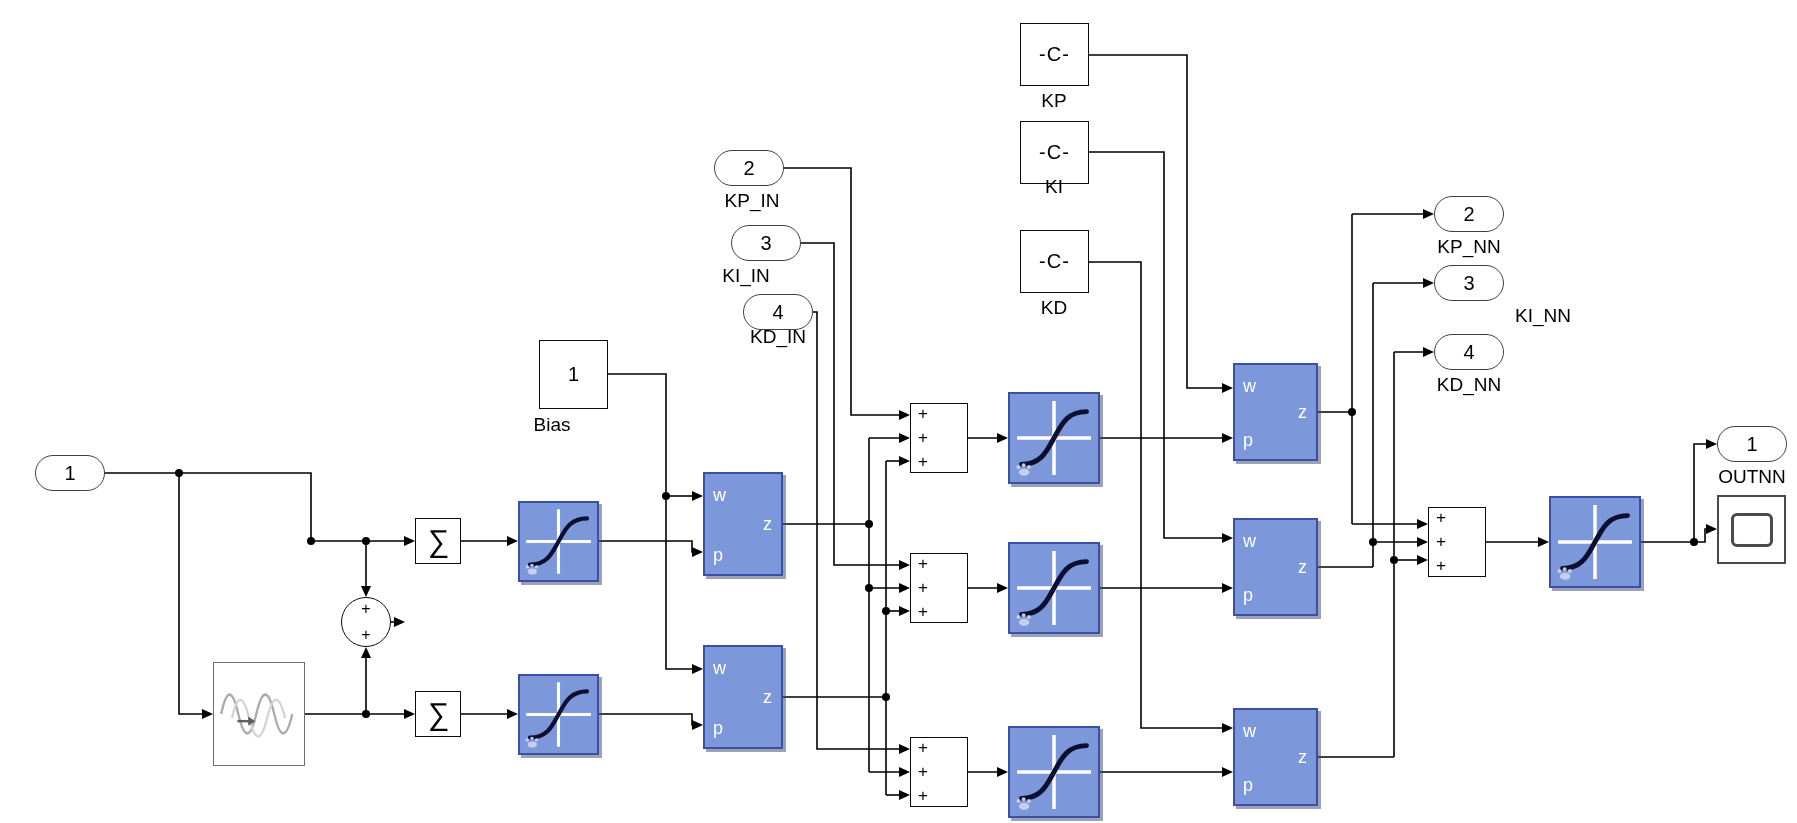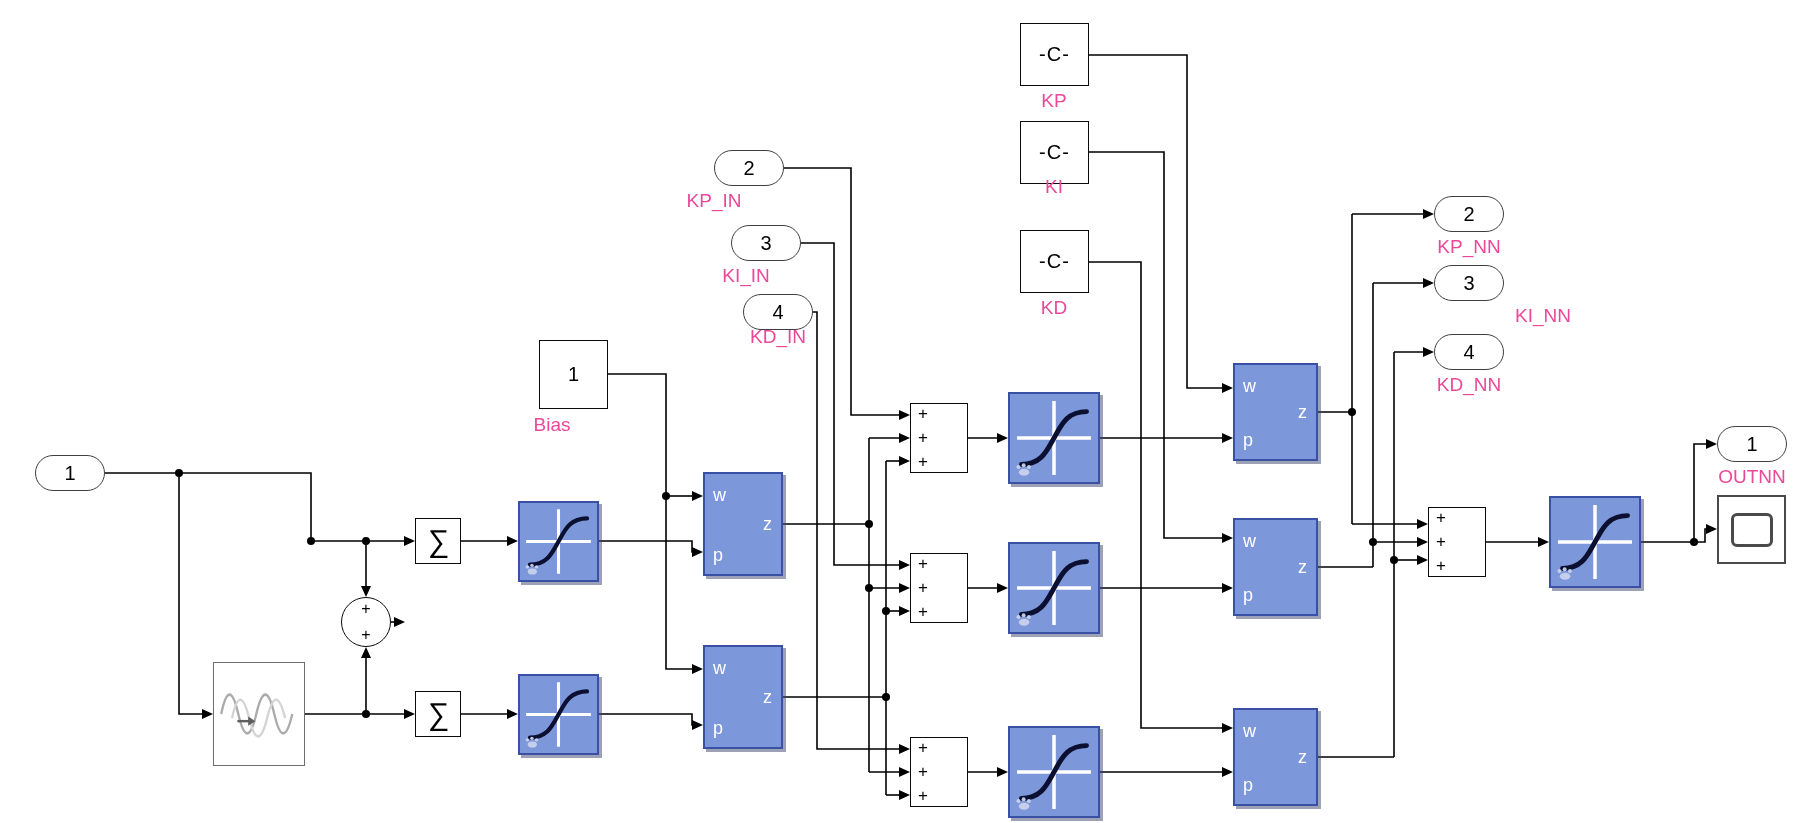--- a/index.html
+++ b/index.html
@@ -20,21 +20,21 @@
   .plussum{flex-direction:column;justify-content:space-between;align-items:flex-start;padding:2px 0 2px 7px;font-size:17px}
   .plussum span{line-height:16px}
   .roundsum{background:#fff;border:1.8px solid #0a0a0a;border-radius:50%}
   .roundsum span{position:absolute;left:50%;transform:translateX(-50%);font-size:16px;line-height:16px}
   .rs-top{top:3px}
   .rs-bot{bottom:3px}
   .wp{position:absolute;color:#fff;font-size:18px;line-height:1}
   .wp-w{left:8px;top:12px}
   .wp-p{left:8px;bottom:10px}
   .wp-z{right:9px;top:50%;transform:translateY(-50%)}
-  .blabel{position:absolute;transform:translateX(-50%);font-size:19px;color:#ec4899;white-space:nowrap}
+  .blabel{position:absolute;transform:translateX(-50%);font-size:19px;color:#000000;white-space:nowrap}
   .tdelay{background:#fff;border:1.7px solid #6e6e6e}
   .tdelay svg{width:100%;height:100%}
   .scope{border:2px solid #4a4a4a}
   .scope-screen{width:42px;height:34px;border:3px solid #4a4a4a;border-radius:6px;background:#fff}
 </style>
 </head>
 <body>
 
 <div class="canvas">
 
@@ -267,21 +267,21 @@
   </div>
   <div class="block nn" style="left:703px;top:645px;width:80px;height:104px">
     <span class="wp wp-w">w</span>
     <span class="wp wp-p">p</span>
     <span class="wp wp-z">z</span>
   </div>
 
   <div class="block oval" style="left:714px;top:150px;width:70px;height:36px">
     <span>2</span>
   </div>
-  <div class="blabel" style="left:714px;top:190px">KP_IN</div>
+  <div class="blabel" style="left:752px;top:190px">KP_IN</div>
   <div class="block oval" style="left:731px;top:225px;width:70px;height:36px">
     <span>3</span>
   </div>
   <div class="blabel" style="left:746px;top:265px">KI_IN</div>
   <div class="block oval" style="left:743px;top:294px;width:70px;height:36px">
     <span>4</span>
   </div>
   <div class="blabel" style="left:778px;top:326px">KD_IN</div>
 
   <div class="block wb plussum" style="left:910px;top:403px;width:58px;height:70px">

